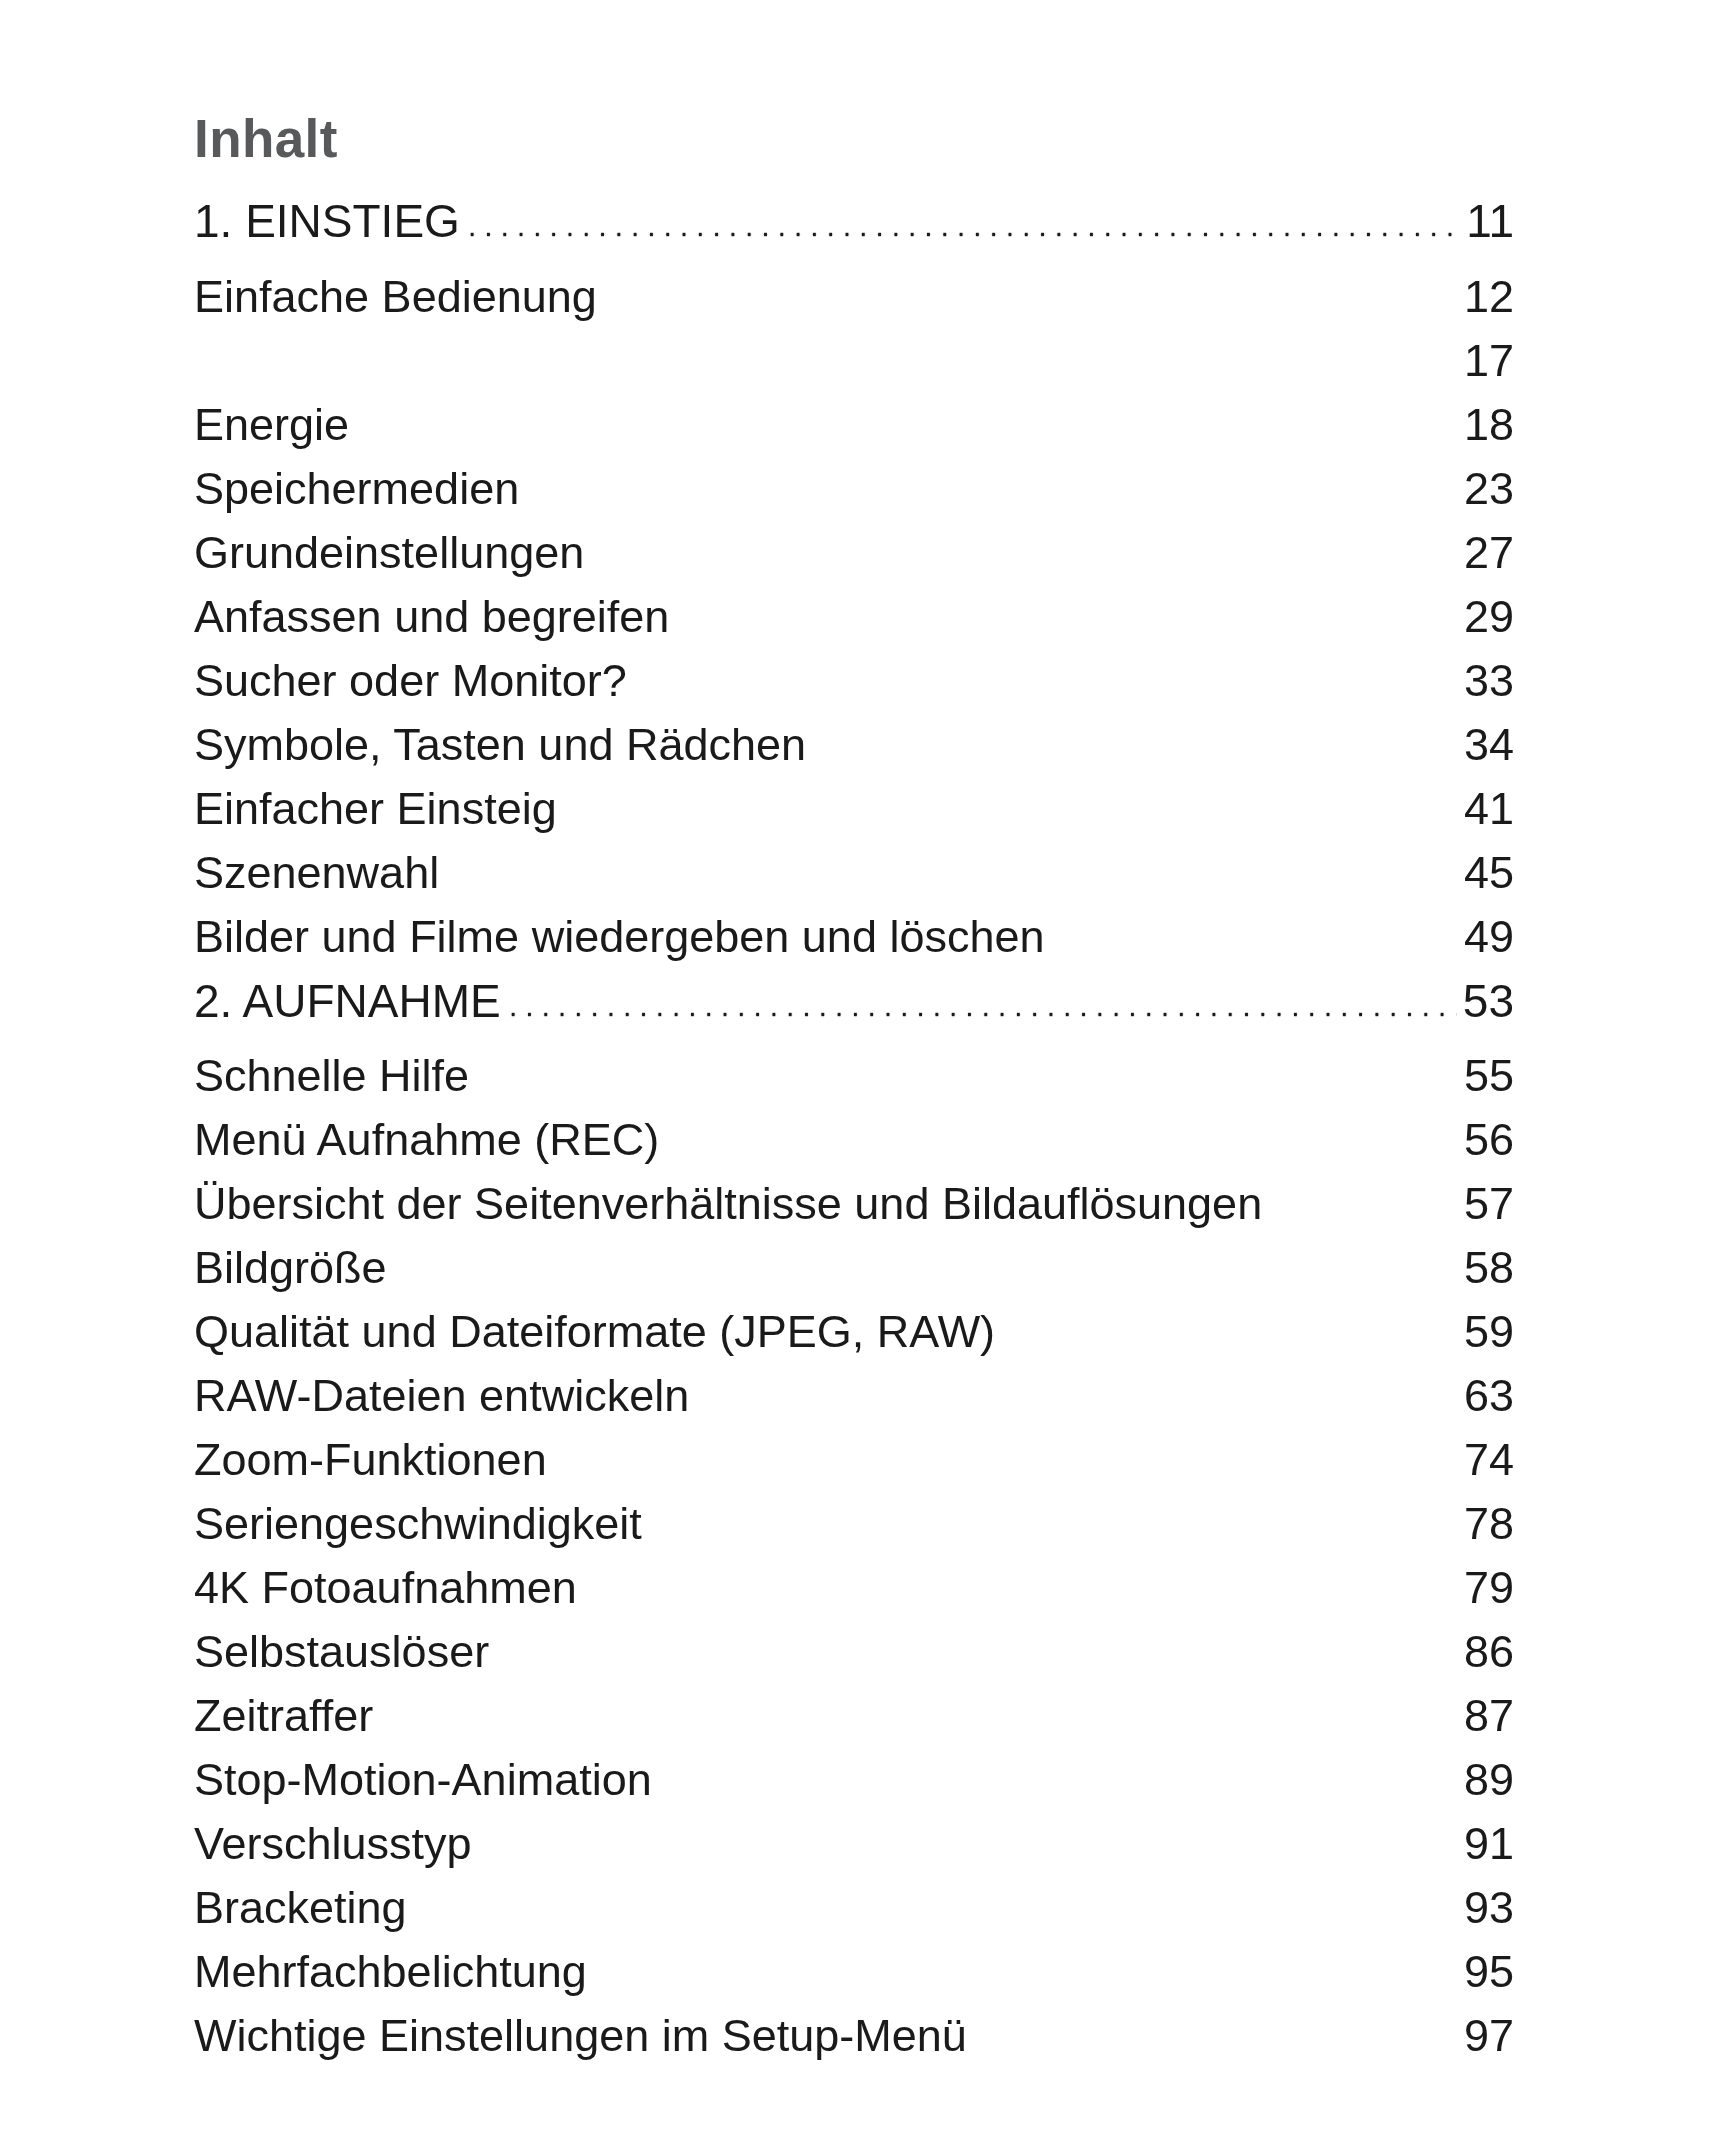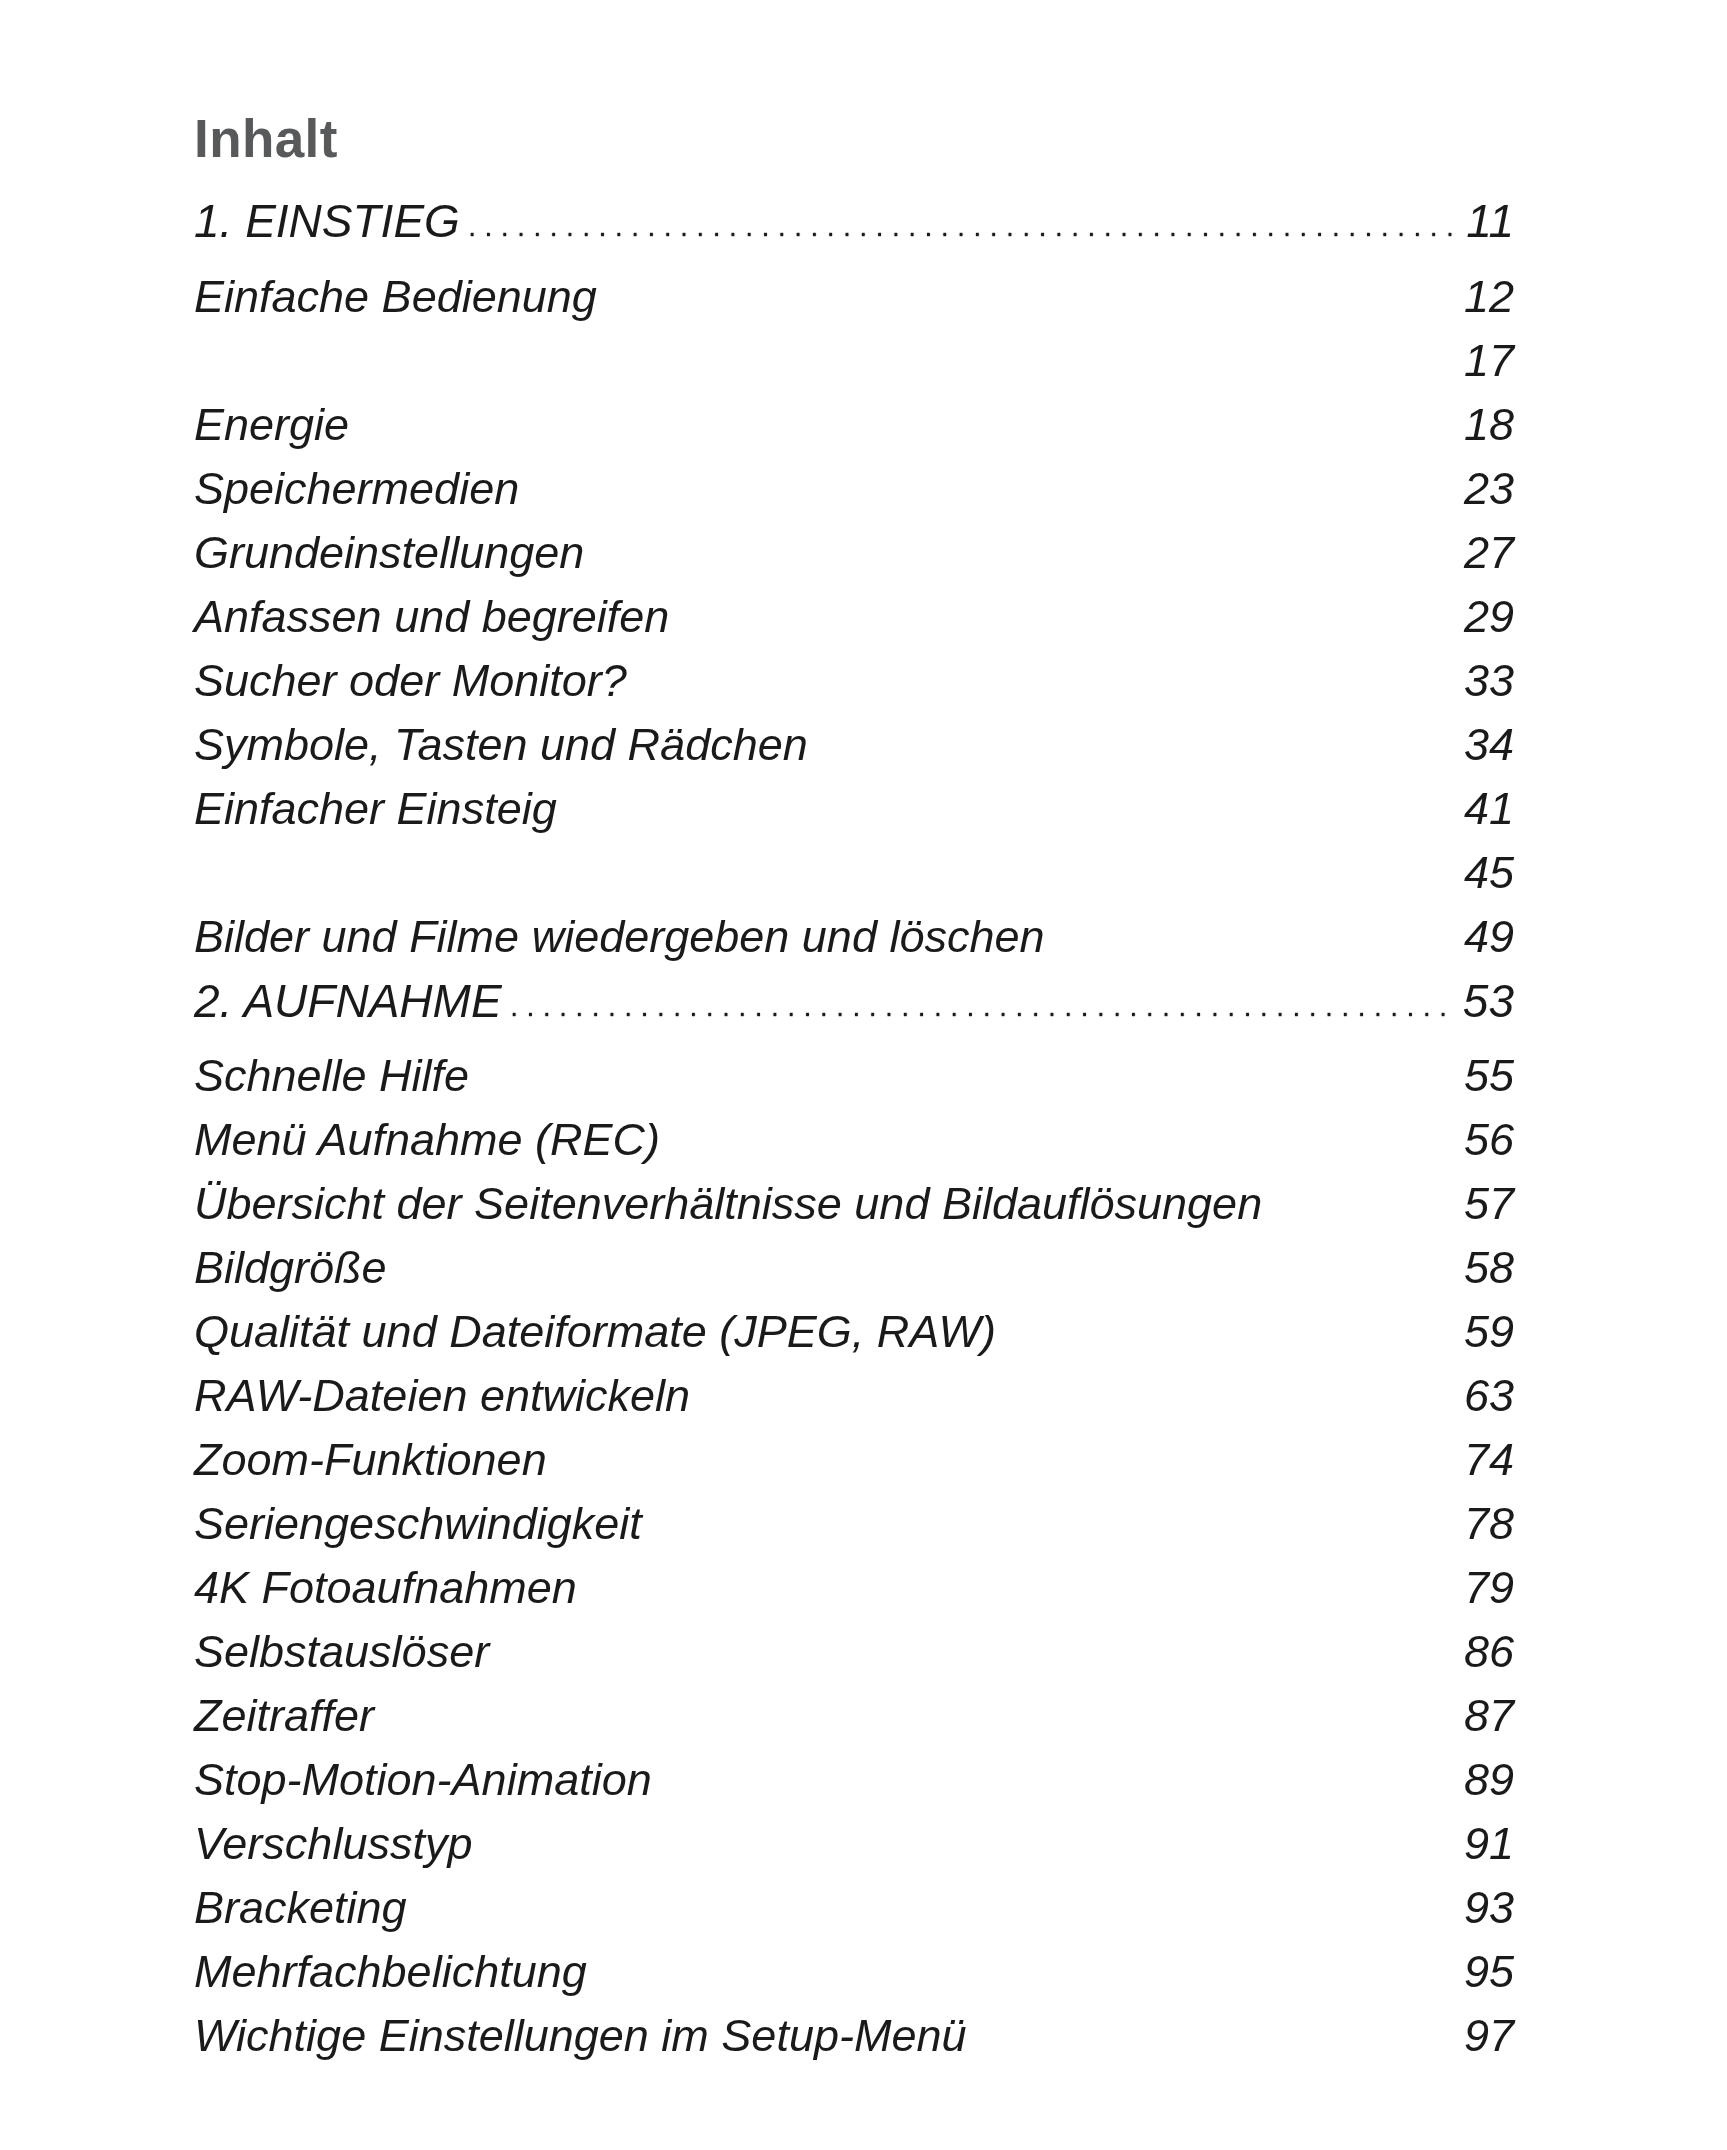--- a/index.html
+++ b/index.html
@@ -33,21 +33,20 @@
     color:var(--c-title);
     margin:0 0 19px 0;
     letter-spacing:0.4px;
   }
   .row{
     display:flex;
     align-items:center;
     font-size:45px;
     line-height:64px;
     white-space:nowrap;
-    font-style:italic;
   }
   .section-heading{
     font-size:46px;
     margin-bottom:11.6px;
   }
   .section + .section .section-heading{
   }
   .label{flex:0 0 auto;}
   .pagenum{flex:0 0 auto;text-align:right;}
   .leader{
@@ -115,20 +114,21 @@
         <span class="label">Symbole, Tasten und Rädchen</span>
         <span class="spacer"></span>
         <span class="pagenum">34</span>
       </div>
       <div class="row">
         <span class="label">Einfacher Einsteig</span>
         <span class="spacer"></span>
         <span class="pagenum">41</span>
       </div>
       <div class="row">
+        <span class="label">Szenenwahl</span>
         <span class="spacer"></span>
         <span class="pagenum">45</span>
       </div>
       <div class="row">
         <span class="label">Bilder und Filme wiedergeben und löschen</span>
         <span class="spacer"></span>
         <span class="pagenum">49</span>
       </div>
     </div>
 

